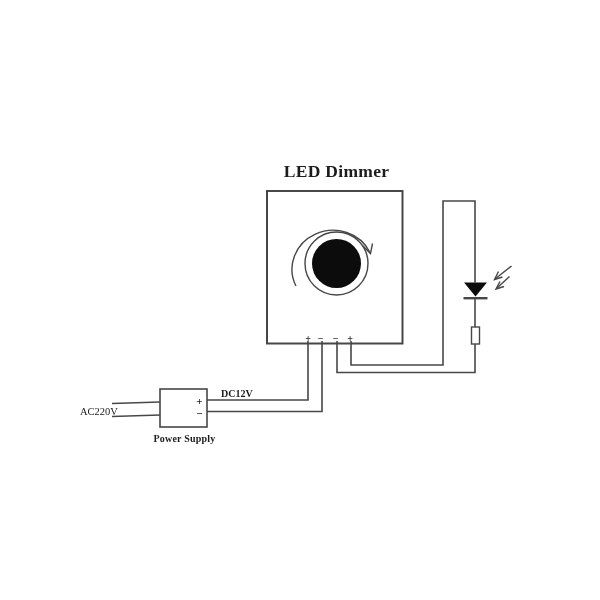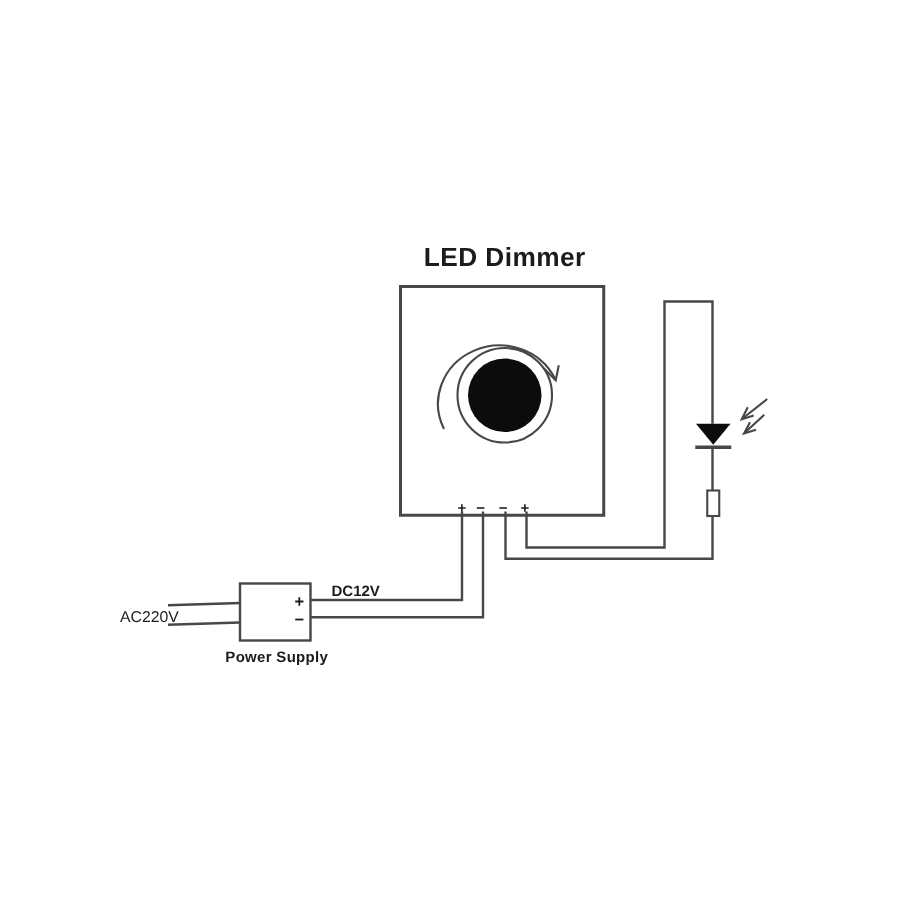--- a/index.html
+++ b/index.html
@@ -4,21 +4,21 @@
 <style>
   :root{
     --line:#474747;
     --text:#1c1c1c;
     --knob:#0c0c0c;
     --bg:#ffffff;
   }
   html,body{margin:0;padding:0;background:#fff;}
   .canvas{
     position:relative;width:533px;height:600px;background:var(--bg);
-    font-family:Liberation Sans, sans-serif;overflow:hidden;
+    font-family:Liberation Serif, serif;overflow:hidden;
   }
   svg{position:absolute;left:0;top:0;}
   .wire{stroke:var(--line);stroke-width:1.6;fill:none;stroke-linejoin:miter;stroke-linecap:butt;}
   .box{stroke:var(--line);stroke-width:2;fill:var(--bg);}
   .box-thin{stroke:var(--line);stroke-width:1.6;fill:var(--bg);}
   .thin{stroke:var(--line);stroke-width:1.4;fill:none;}
   .solid{fill:var(--knob);stroke:none;}
   .t-title{font-size:17.5px;font-weight:bold;fill:var(--text);letter-spacing:.3px;}
   .t-term{font-size:10px;font-weight:bold;fill:var(--text);}
   .t-ps{font-size:11px;font-weight:bold;fill:var(--text);}

